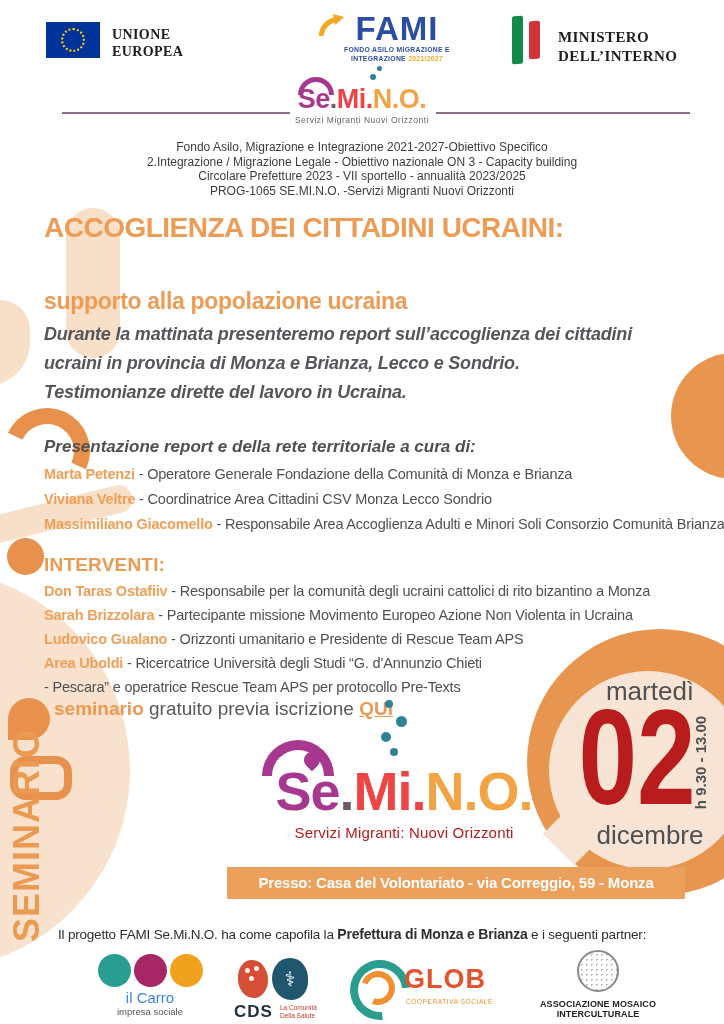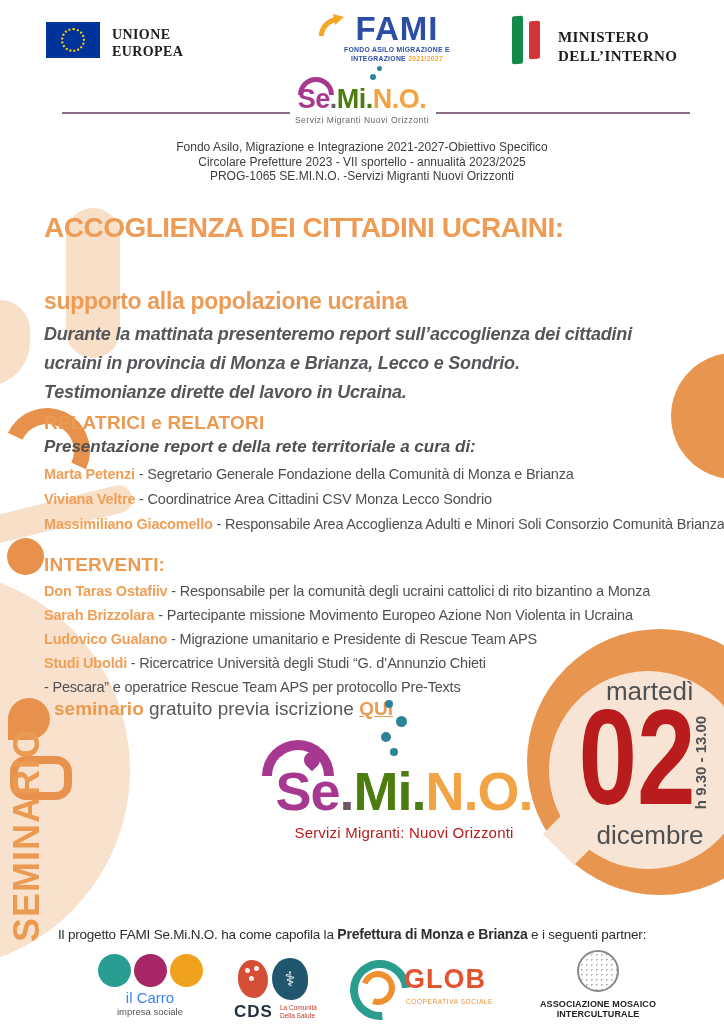--- a/index.html
+++ b/index.html
@@ -24,21 +24,21 @@
   .min-text{left:558px;top:28px;font-family:"Liberation Serif",serif;font-weight:bold;font-size:15px;line-height:19px;color:#1c1c1c;letter-spacing:.4px;}
 
   
   .divider{top:112px;height:2px;background:#8c6b86;}
   .logo-sm{left:212px;top:84px;width:300px;text-align:center;}
   .logo-sm-text{font-size:27px;font-weight:bold;letter-spacing:-.5px;position:relative;line-height:30px;}
   .logo-sm-arc{position:absolute;left:86px;top:-7px;width:26px;height:13px;border:5px solid #a73890;border-bottom:none;border-radius:26px 26px 0 0;}
   .logo-sm-sprout1{position:absolute;left:158px;top:-10px;width:6px;height:6px;border-radius:50%;background:#2f8399;}
   .logo-sm-sprout2{position:absolute;left:165px;top:-18px;width:5px;height:5px;border-radius:50%;background:#2f8399;}
   .logo-sm-tag{font-size:8.5px;letter-spacing:.5px;color:#6b5f5f;margin-top:1px;}
-  .c-mag{color:#a73890;} .c-dot{color:#6d5a68;} .c-teal{color:#4d7c0f;} .c-org{color:#f2a445;}
+  .c-mag{color:#a73890;} .c-dot{color:#6d5a68;} .c-teal{color:#ef4444;} .c-org{color:#f2a445;}
 
   
   .program{left:0;top:140px;width:724px;text-align:center;font-size:12px;line-height:14.5px;color:#3d3d3d;font-weight:500;}
 
   
   .h1{left:44px;top:212px;font-size:28px;font-weight:800;letter-spacing:-.5px;color:#ed9b55;}
   .h2a{left:44px;top:252px;} .h2b{left:44px;top:288px;}
   .h2{font-size:23px;font-weight:800;letter-spacing:-.3px;color:#ed9b55;}
   .intro{left:44px;top:320px;font-size:18px;font-weight:bold;font-style:italic;line-height:29px;color:#55565a;letter-spacing:-.2px;}
 
@@ -175,47 +175,47 @@
       <span class="logo-sm-arc"></span>
       <span class="logo-sm-sprout1"></span>
       <span class="logo-sm-sprout2"></span>
       <span class="c-mag">Se</span><span class="c-dot">.</span><span class="c-teal">Mi</span><span class="c-teal">.</span><span class="c-org">N</span><span class="c-org">.</span><span class="c-org">O</span><span class="c-org">.</span>
     </div>
     <div class="logo-sm-tag">Servizi Migranti Nuovi Orizzonti</div>
   </div>
 
   <div class="abs program z1">
     <div>Fondo Asilo, Migrazione e Integrazione 2021-2027-Obiettivo Specifico</div>
+    <div>2.Integrazione / Migrazione Legale - Obiettivo nazionale ON 3 - Capacity building</div>
     <div>Circolare Prefetture 2023 - VII sportello - annualità 2023/2025</div>
     <div>PROG-1065 SE.MI.N.O. -Servizi Migranti Nuovi Orizzonti</div>
   </div>
 
   <div class="abs h1 z1">ACCOGLIENZA DEI CITTADINI UCRAINI:</div>
   <div class="abs h2 h2b z1">supporto alla popolazione ucraina</div>
 
   <div class="abs intro z1">
     <div>Durante la mattinata presenteremo report sull’accoglienza dei cittadini</div>
     <div>ucraini in provincia di Monza e Brianza, Lecco e Sondrio.</div>
     <div>Testimonianze dirette del lavoro in Ucraina.</div>
   </div>
 
-  <div class="abs sec-h speakers-h z1">RELATRICI e RELATORI</div>
   <div class="abs speakers-sub z1">Presentazione report e della rete territoriale a cura di:</div>
   <div class="abs plist speakers-list z1">
-    <div class="pitem"><span class="pname">Marta Petenzi</span><span> - Segretario Generale Fondazione della Comunità di Monza e Brianza</span></div>
+    <div class="pitem"><span class="pname">Marta Petenzi</span><span> - Operatore Generale Fondazione della Comunità di Monza e Brianza</span></div>
     <div class="pitem"><span class="pname">Viviana Veltre</span><span> - Coordinatrice Area Cittadini CSV Monza Lecco Sondrio</span></div>
     <div class="pitem"><span class="pname">Massimiliano Giacomello</span><span> - Responsabile Area Accoglienza Adulti e Minori Soli Consorzio Comunità Brianza</span></div>
   </div>
 
   <div class="abs sec-h interventi-h z1">INTERVENTI:</div>
   <div class="abs plist interventi-list z1">
     <div class="pitem"><span class="pname">Don Taras Ostafiiv</span><span> - Responsabile per la comunità degli ucraini cattolici di rito bizantino a Monza</span></div>
     <div class="pitem"><span class="pname">Sarah Brizzolara</span><span> - Partecipante missione Movimento Europeo Azione Non Violenta in Ucraina</span></div>
-    <div class="pitem"><span class="pname">Ludovico Gualano</span><span> - Migrazione umanitario e Presidente di Rescue Team APS</span></div>
-    <div class="pitem"><span class="pname">Studi Uboldi</span><span> - Ricercatrice Università degli Studi “G. d’Annunzio Chieti
+    <div class="pitem"><span class="pname">Ludovico Gualano</span><span> - Orizzonti umanitario e Presidente di Rescue Team APS</span></div>
+    <div class="pitem"><span class="pname">Area Uboldi</span><span> - Ricercatrice Università degli Studi “G. d’Annunzio Chieti
 - Pescara” e operatrice Rescue Team APS per protocollo Pre-Texts</span></div>
   </div>
 
   <div class="abs reg z1">
     <span class="reg-hl">seminario</span><span> gratuito previa iscrizione </span><span class="reg-hl reg-link">QUI</span>
   </div>
 
   <div class="deco badge-outer"></div>
   <div class="deco badge-tail"></div>
   <div class="deco badge-inner"></div>
@@ -230,20 +230,21 @@
       <span class="logo-lg-drop"></span>
       <span class="sp sp1"></span>
       <span class="sp sp2"></span>
       <span class="sp sp3"></span>
       <span class="sp sp4"></span>
       <span class="c-mag">Se</span><span class="c-dot">.</span><span class="c-teal">Mi</span><span class="c-teal">.</span><span class="c-org">N</span><span class="c-org">.</span><span class="c-org">O</span><span class="c-org">.</span>
     </div>
     <div class="logo-lg-tag">Servizi Migranti: Nuovi Orizzonti</div>
   </div>
 
+  <div class="abs venue z1">Presso: Casa del Volontariato - via Correggio, 59 - Monza</div>
 
   <div class="abs side-label z1">SEMINARIO</div>
 
   <div class="abs foot z1">
     <span>Il progetto FAMI Se.Mi.N.O. ha come capofila la </span><b>Prefettura di Monza e Brianza</b><span> e i seguenti partner:</span>
   </div>
 
   <div class="abs carro z1">
     <div class="carro-row">
       <div class="carro-c" style="background:#2a9d92;"></div>

